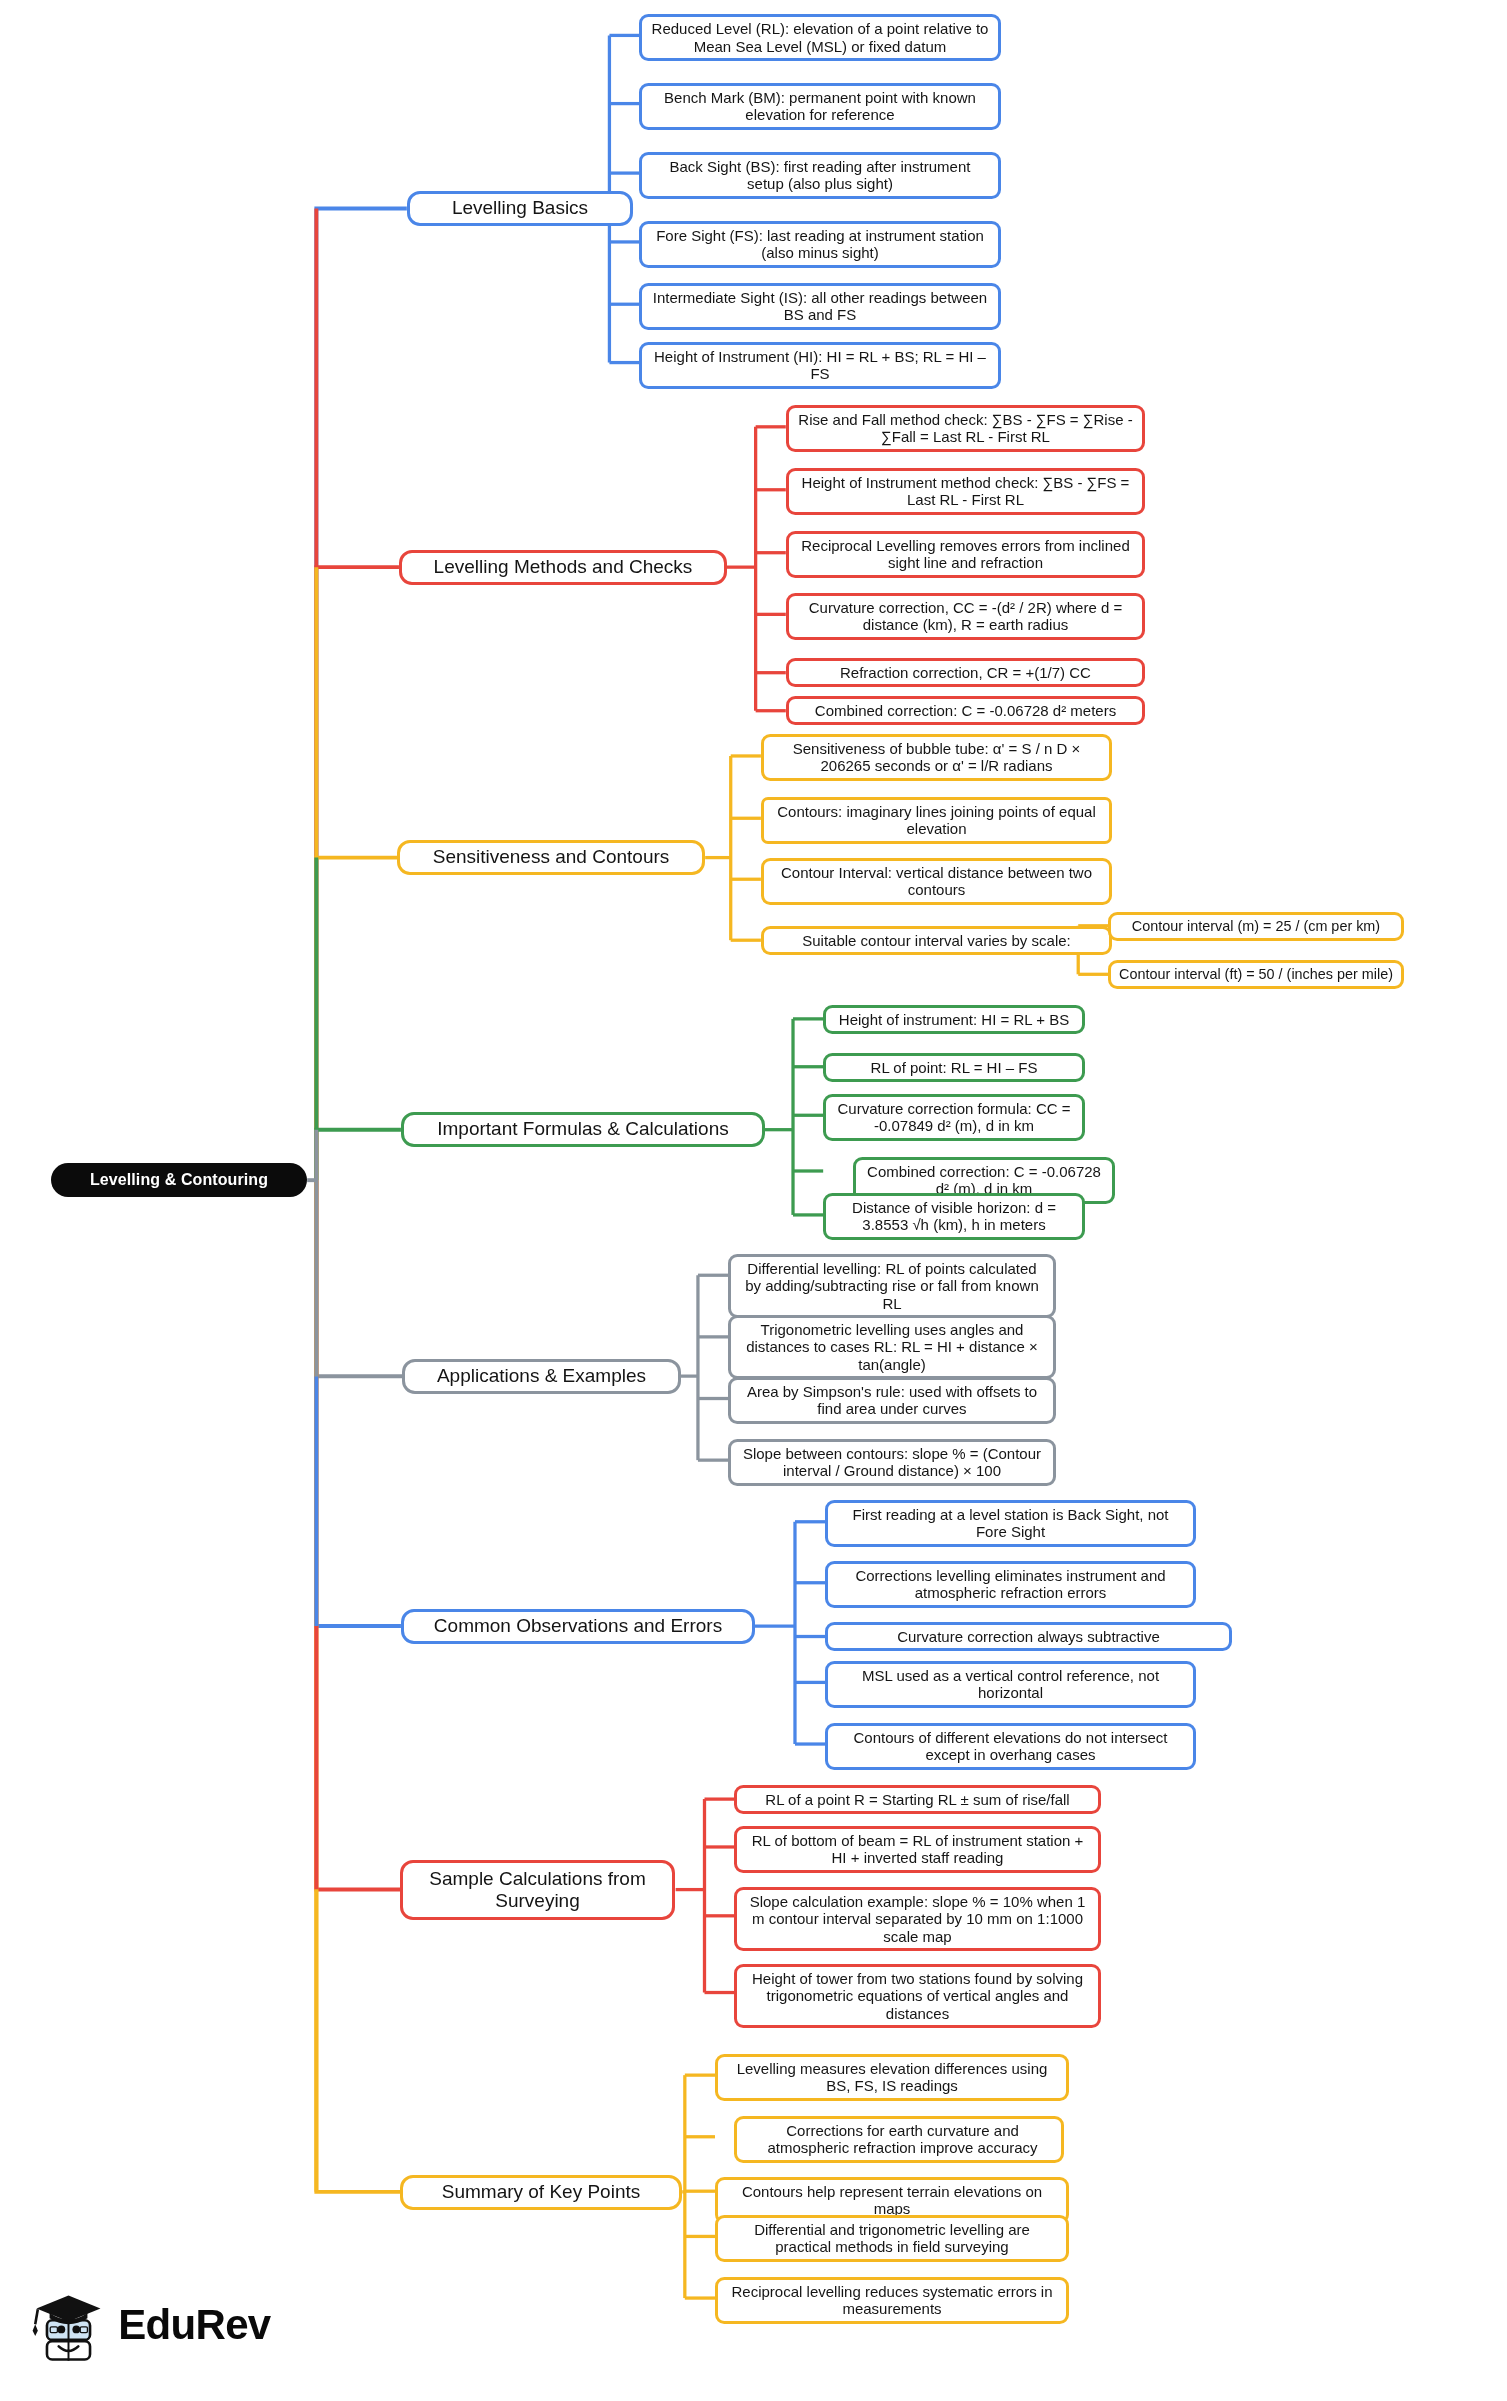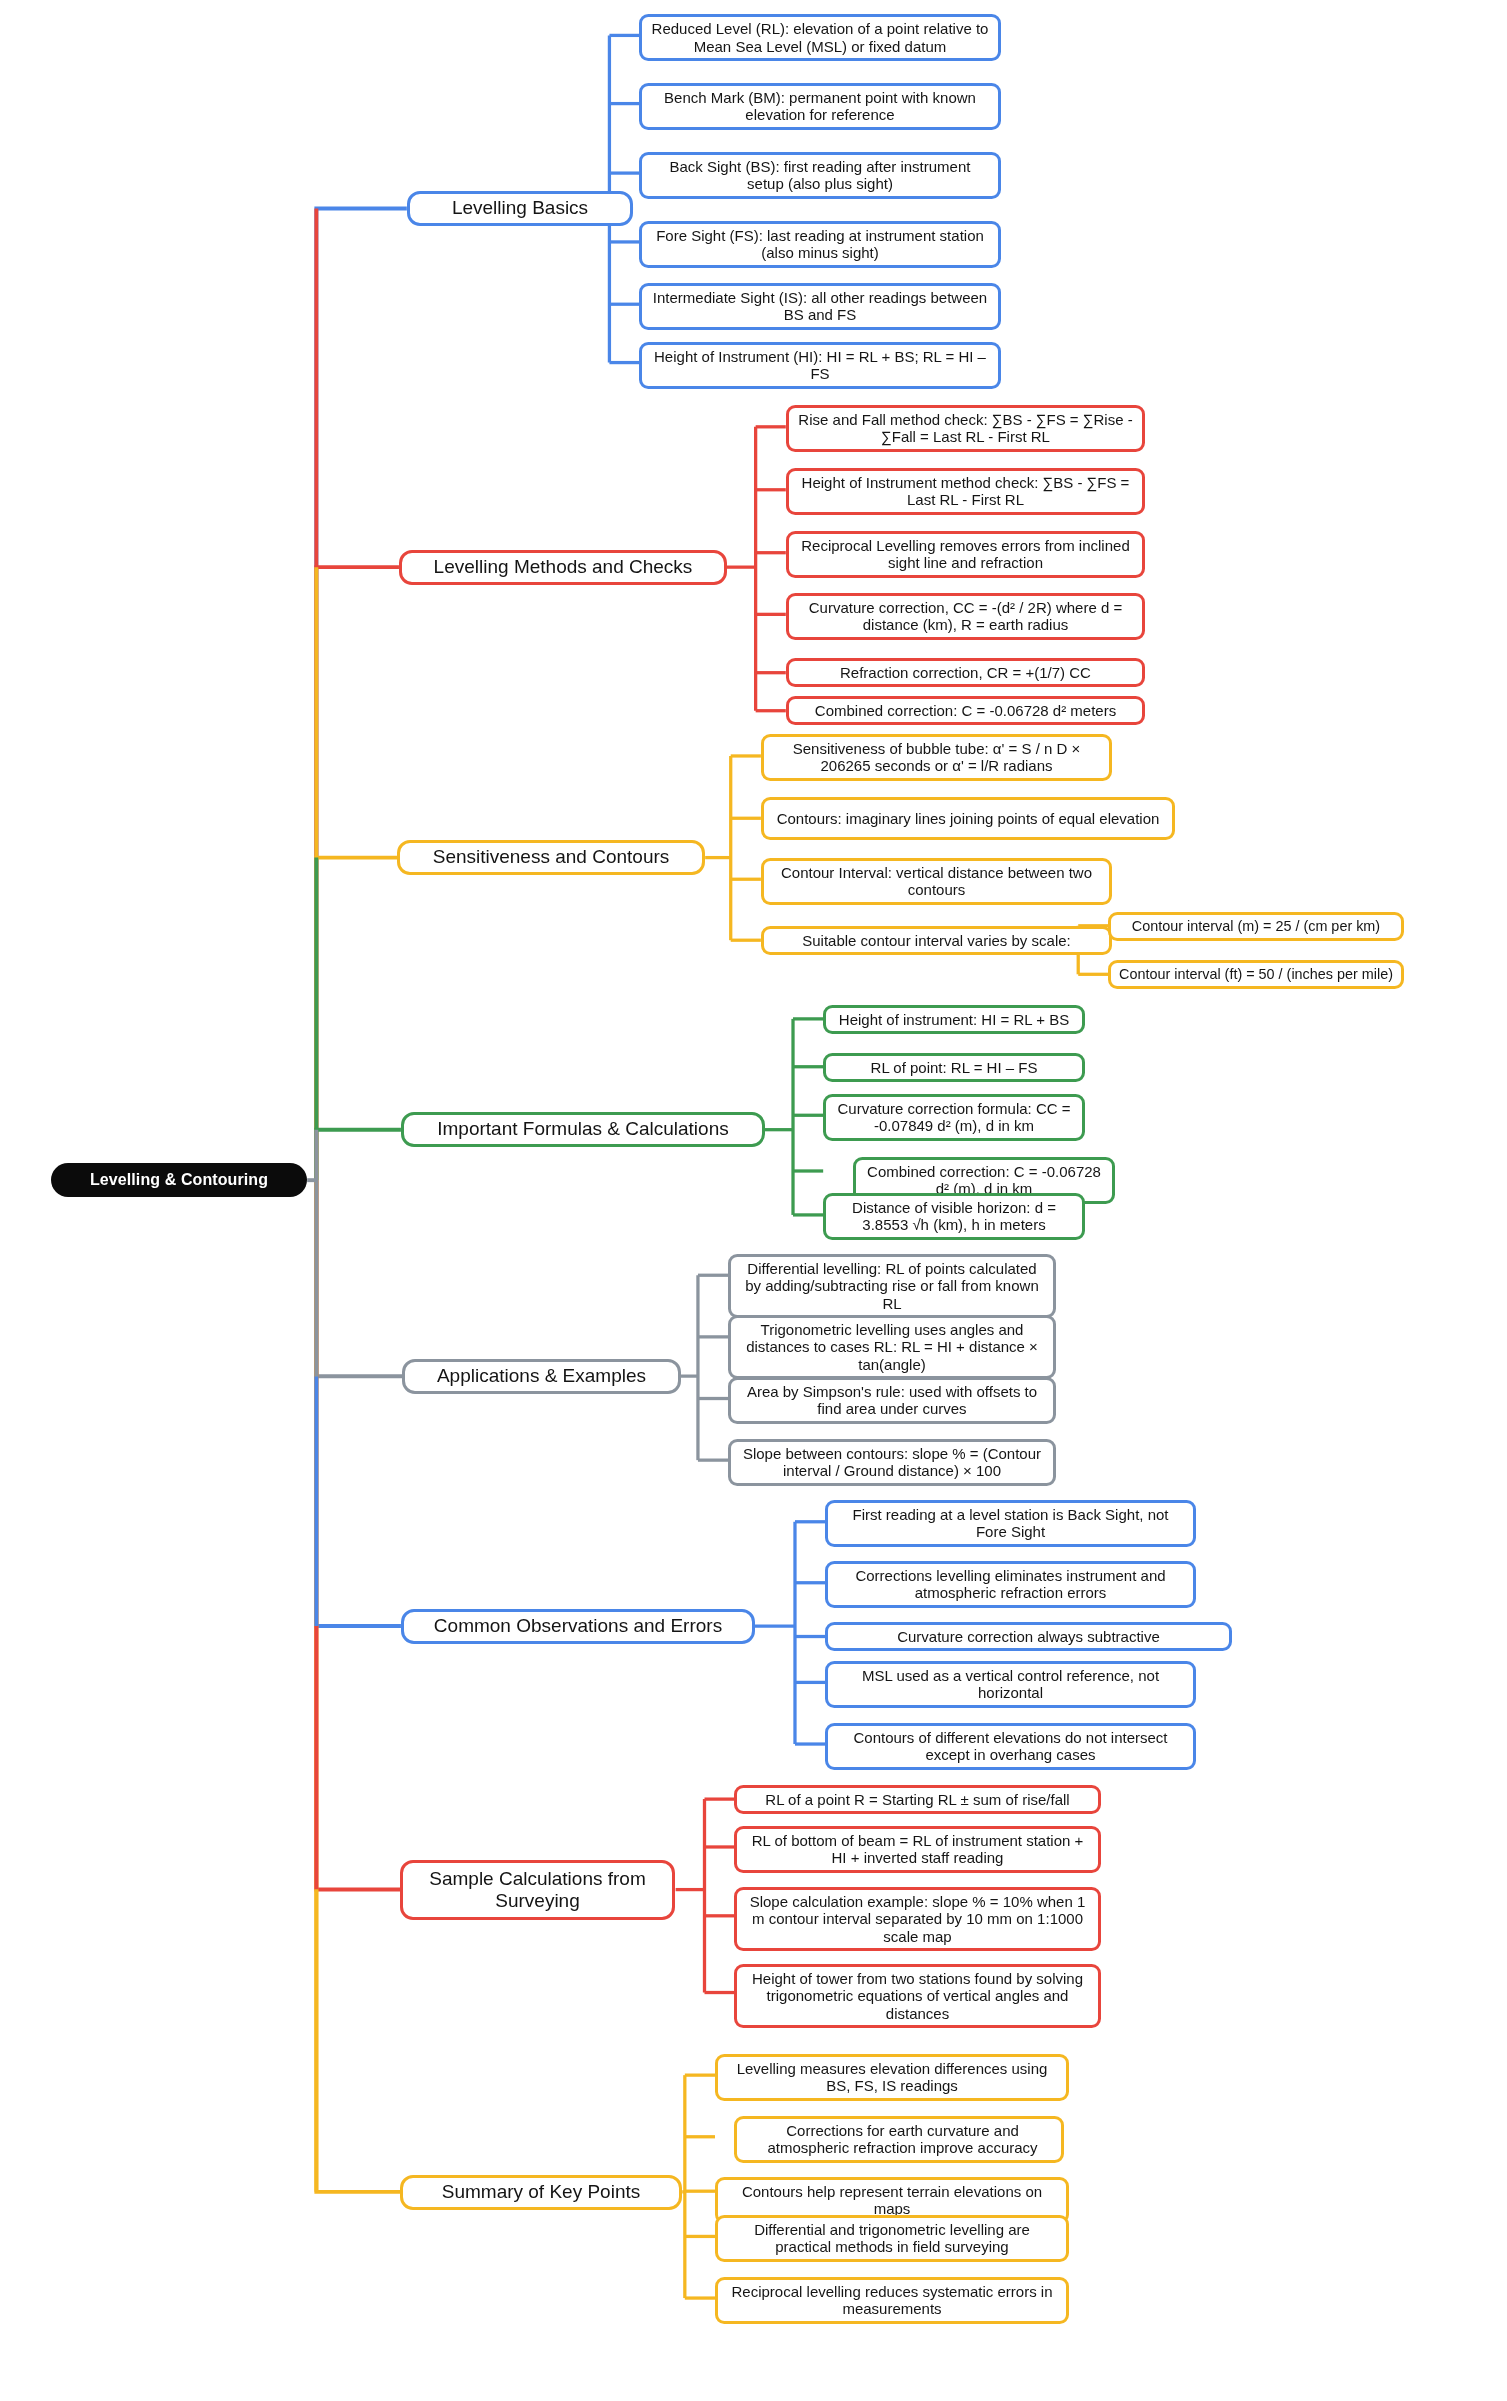--- a/index.html
+++ b/index.html
@@ -192,21 +192,21 @@
       <div class="node leaf" style="left: 639px; top: 342px; width: 362px; min-height: 42px; border-color: rgb(74, 134, 232);">Height of Instrument (HI): HI = RL + BS; RL = HI – FS</div>
       <div class="node branch" style="left: 399px; top: 550px; width: 328px; min-height: 35px; border-color: rgb(232, 69, 60);">Levelling Methods and Checks</div>
       <div class="node leaf" style="left: 786px; top: 405px; width: 359px; min-height: 43px; border-color: rgb(232, 69, 60);">Rise and Fall method check: ∑BS - ∑FS = ∑Rise - ∑Fall = Last RL - First RL</div>
       <div class="node leaf" style="left: 786px; top: 468px; width: 359px; min-height: 43px; border-color: rgb(232, 69, 60);">Height of Instrument method check: ∑BS - ∑FS = Last RL - First RL</div>
       <div class="node leaf" style="left: 786px; top: 531px; width: 359px; min-height: 43px; border-color: rgb(232, 69, 60);">Reciprocal Levelling removes errors from inclined sight line and refraction</div>
       <div class="node leaf" style="left: 786px; top: 593px; width: 359px; min-height: 43px; border-color: rgb(232, 69, 60);">Curvature correction, CC = -(d² / 2R) where d = distance (km), R = earth radius</div>
       <div class="node leaf" style="left: 786px; top: 658px; width: 359px; min-height: 29px; border-color: rgb(232, 69, 60);">Refraction correction, CR = +(1/7) CC</div>
       <div class="node leaf" style="left: 786px; top: 696px; width: 359px; min-height: 29px; border-color: rgb(232, 69, 60);">Combined correction: C = -0.06728 d² meters</div>
       <div class="node branch" style="left: 397px; top: 840px; width: 308px; min-height: 35px; border-color: rgb(245, 183, 33);">Sensitiveness and Contours</div>
       <div class="node leaf" style="left: 761px; top: 734px; width: 351px; min-height: 43px; border-color: rgb(245, 183, 33);">Sensitiveness of bubble tube: α' = S / n D × 206265 seconds or α' = l/R radians</div>
-      <div class="node leaf" style="left: 761px; top: 797px; width: 414px; min-height: 43px; border-color: rgb(245, 183, 33);">Contours: imaginary lines joining points of equal elevation</div>
+      <div class="node leaf" style="left: 761px; top: 797px; width: 351px; min-height: 43px; border-color: rgb(245, 183, 33); border-radius: 7px;">Contours: imaginary lines joining points of equal elevation</div>
       <div class="node leaf" style="left: 761px; top: 858px; width: 351px; min-height: 43px; border-color: rgb(245, 183, 33);">Contour Interval: vertical distance between two contours</div>
       <div class="node leaf" style="left: 761px; top: 926px; width: 351px; min-height: 29px; border-color: rgb(245, 183, 33);">Suitable contour interval varies by scale:</div>
       <div class="node sub" style="left: 1108px; top: 912px; width: 296px; min-height: 29px; border-color: rgb(245, 183, 33);">Contour interval (m) = 25 / (cm per km)</div>
       <div class="node sub" style="left: 1108px; top: 960px; width: 296px; min-height: 29px; border-color: rgb(245, 183, 33);">Contour interval (ft) = 50 / (inches per mile)</div>
       <div class="node branch" style="left: 401px; top: 1112px; width: 364px; min-height: 35px; border-color: rgb(61, 155, 80);">Important Formulas &amp; Calculations</div>
       <div class="node leaf" style="left: 823px; top: 1005px; width: 262px; min-height: 29px; border-color: rgb(61, 155, 80);">Height of instrument: HI = RL + BS</div>
       <div class="node leaf" style="left: 823px; top: 1053px; width: 262px; min-height: 29px; border-color: rgb(61, 155, 80);">RL of point: RL = HI – FS</div>
       <div class="node leaf" style="left: 823px; top: 1094px; width: 262px; min-height: 43px; border-color: rgb(61, 155, 80);">Curvature correction formula: CC = -0.07849 d² (m), d in km</div>
       <div class="node leaf" style="left: 823px; top: 1157px; width: 262px; min-height: 29px; border-color: rgb(61, 155, 80); margin-left: 30px;">Combined correction: C = -0.06728 d² (m), d in km</div>
       <div class="node leaf" style="left: 823px; top: 1193px; width: 262px; min-height: 43px; border-color: rgb(61, 155, 80);">Distance of visible horizon: d = 3.8553 √h (km), h in meters</div>
@@ -227,15 +227,40 @@
       <div class="node leaf" style="left: 734px; top: 1887px; width: 367px; min-height: 58px; border-color: rgb(232, 69, 60);">Slope calculation example: slope % = 10% when 1 m contour interval separated by 10 mm on 1:1000 scale map</div>
       <div class="node leaf" style="left: 734px; top: 1964px; width: 367px; min-height: 58px; border-color: rgb(232, 69, 60);">Height of tower from two stations found by solving trigonometric equations of vertical angles and distances</div>
       <div class="node branch" style="left: 400px; top: 2175px; width: 282px; min-height: 35px; border-color: rgb(245, 183, 33);">Summary of Key Points</div>
       <div class="node leaf" style="left: 715px; top: 2054px; width: 354px; min-height: 43px; border-color: rgb(245, 183, 33);">Levelling measures elevation differences using BS, FS, IS readings</div>
       <div class="node leaf" style="left: 734px; top: 2116px; width: 330px; min-height: 43px; border-color: rgb(245, 183, 33); padding-left: 15px;">Corrections for earth curvature and atmospheric refraction improve accuracy</div>
       <div class="node leaf" style="left: 715px; top: 2177px; width: 354px; min-height: 29px; border-color: rgb(245, 183, 33);">Contours help represent terrain elevations on maps</div>
       <div class="node leaf" style="left: 715px; top: 2215px; width: 354px; min-height: 43px; border-color: rgb(245, 183, 33);">Differential and trigonometric levelling are practical methods in field surveying</div>
       <div class="node leaf" style="left: 715px; top: 2277px; width: 354px; min-height: 43px; border-color: rgb(245, 183, 33);">Reciprocal levelling reduces systematic errors in measurements</div>
     </div>
 
+  <div id="logo">
+    <div class="mark">
+      <svg viewBox="0 0 118 120" width="77" height="79" aria-hidden="true">
+
+        <rect x="26" y="52" width="66" height="30" rx="8" ry="8" fill="#cfe4f4" stroke="#111" stroke-width="4"></rect>
+        <rect x="26" y="84" width="66" height="28" rx="8" ry="8" fill="#ffffff" stroke="#111" stroke-width="4"></rect>
+        <line x1="59" y1="50" x2="59" y2="114" stroke="#111" stroke-width="3"></line>
+
+        <circle cx="48" cy="66" r="6" fill="#111"></circle>
+        <circle cx="71" cy="66" r="6" fill="#111"></circle>
+
+        <rect x="31" y="62" width="11" height="9" rx="2" fill="none" stroke="#111" stroke-width="2"></rect>
+        <rect x="77" y="62" width="11" height="9" rx="2" fill="none" stroke="#111" stroke-width="2"></rect>
+
+        <path d="M44 92 q15 14 30 0" fill="none" stroke="#111" stroke-width="4" stroke-linecap="round"></path>
+
+        <path d="M59 14 L108 34 L59 54 L10 34 Z" fill="#111"></path>
+        <path d="M30 41 q29 20 58 0 l0 8 q-29 18 -58 0 Z" fill="#111"></path>
+
+        <path d="M12 35 L8 58" stroke="#111" stroke-width="4" fill="none"></path>
+        <path d="M8 58 l-4 10 l4 8 l4 -8 Z" fill="#111"></path>
+      </svg>
+    </div>
+    <div class="wordmark">EduRev</div>
+  </div>
 
 </div>
 
 
 </body></html>

